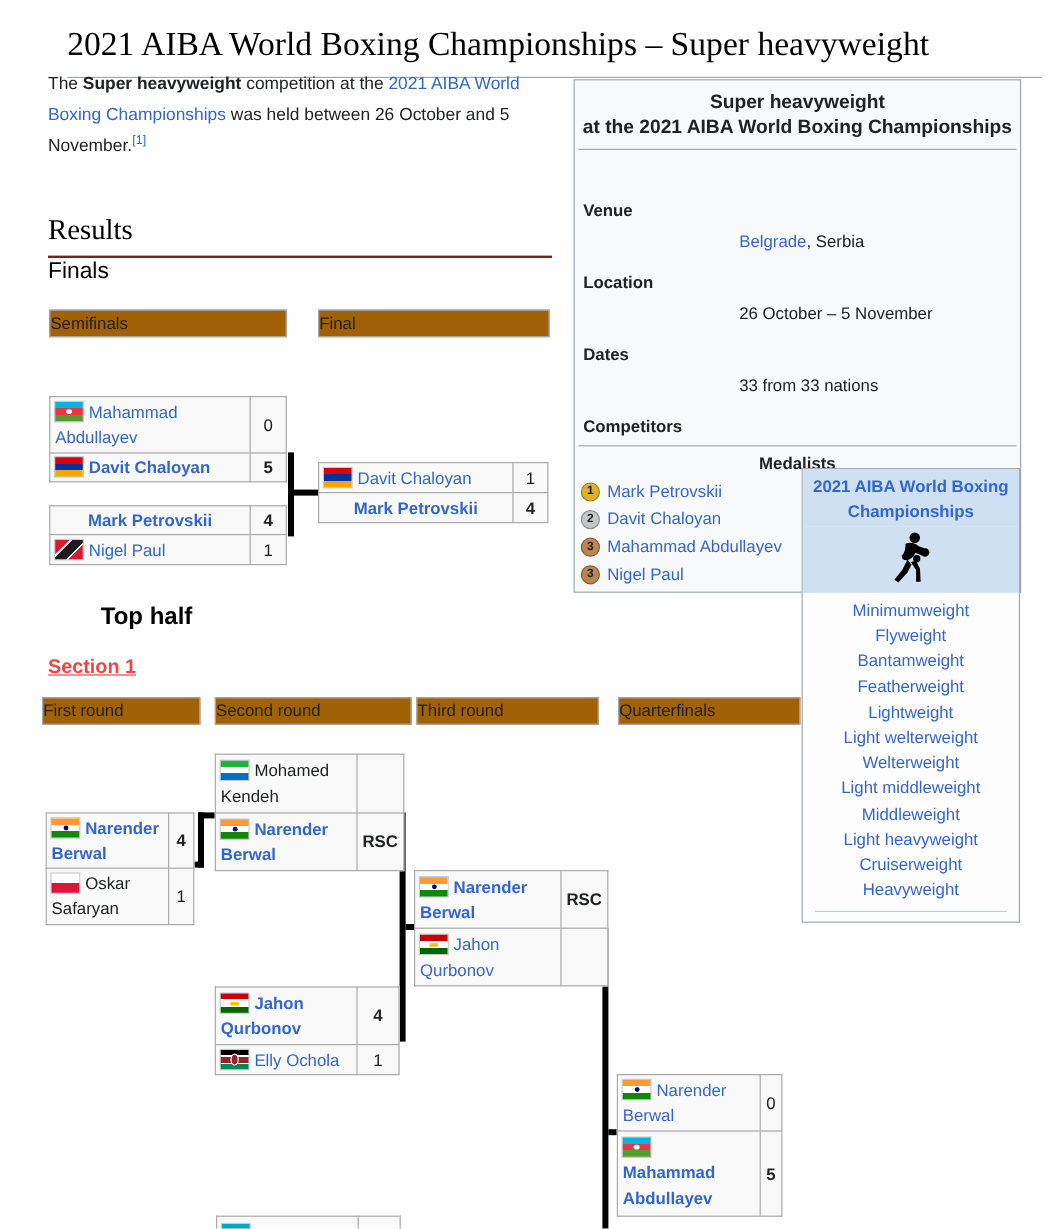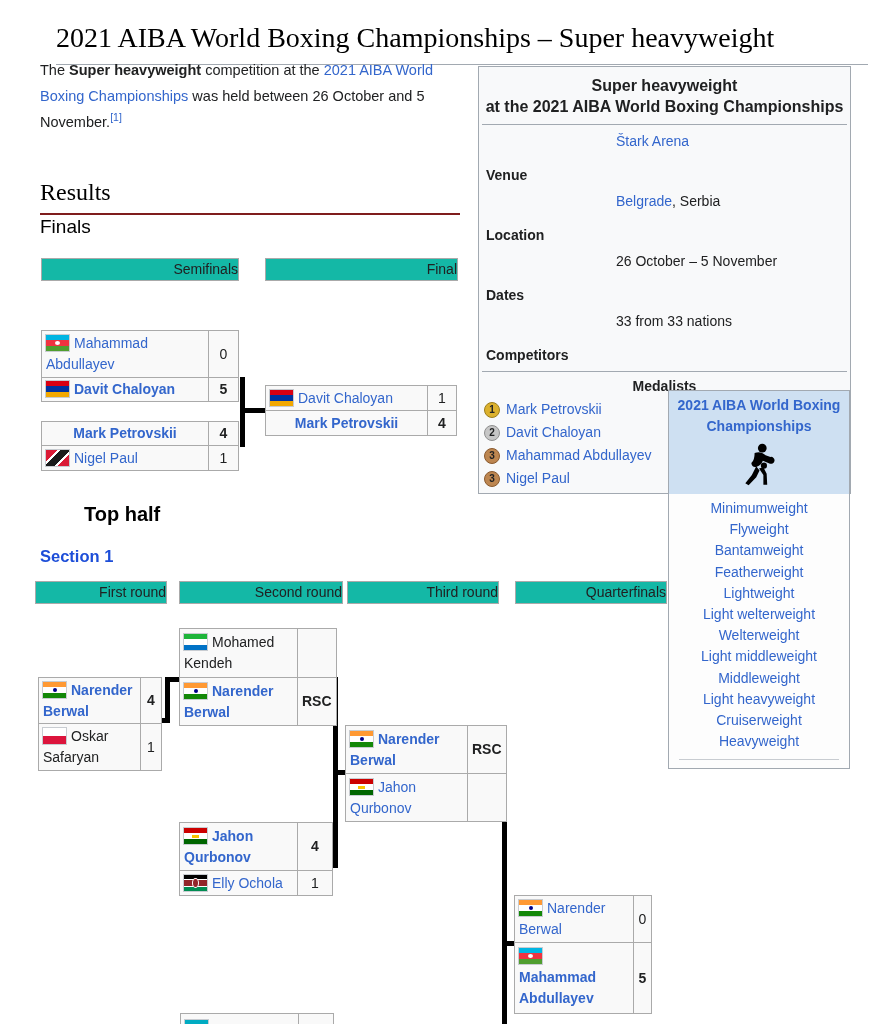--- a/index.html
+++ b/index.html
@@ -7,21 +7,21 @@
         font-family:"Liberation Sans", sans-serif;color:#202122;}
   a{color:#3366cc;text-decoration:none;cursor:pointer;}
   .serif{font-family:"Liberation Serif", serif;font-weight:normal;}
   .abs{position:absolute;box-sizing:border-box;}
 
   
   .h1{font-size:28px;line-height:34px;border-bottom:1px solid #a2a9b1;padding-bottom:9px;color:#000;}
   .h2{font-size:24px;line-height:28px;border-bottom:2px solid #7f1d1d;padding-bottom:7px;color:#000;}
   .h3{font-size:19px;font-weight:normal;color:#000;}
   .h3b{font-size:20px;font-weight:bold;color:#000;margin-left:44px;}
-  .h4{font-size:16.5px;font-weight:bold;color:#1d4ed8;}
+  .h4{font-size:16.5px;font-weight:bold;color:#ef4444;text-decoration:underline;}
 
   .para{font-size:14.5px;line-height:26px;}
   .para b{color:#202122;}
   sup{font-size:10.5px;line-height:0;}
 
   
   .infobox{border:1px solid #a2a9b1;background:#f8f9fa;font-size:14px;padding:3px;}
   .ib-title{text-align:center;font-weight:bold;font-size:16px;line-height:21px;padding:5px 2px 4px;}
   .ib-div{border-top:1px solid #a2a9b1;margin:3px 0;}
   .ib-row{display:grid;grid-template-columns:130px 1fr;padding:3px 4px;line-height:20px;}
@@ -45,21 +45,21 @@
   .flag[data-flag="india"]::after{content:"";position:absolute;left:9.5px;top:6px;width:4px;height:4px;border-radius:50%;background:#000088;}
   .flag[data-flag="poland"]{background:linear-gradient(to bottom,#fff 0 50%,#dc143c 50% 100%);}
   .flag[data-flag="sierra-leone"]{background:linear-gradient(to bottom,#1eb53a 0 33%,#fff 33% 66%,#0072c6 66% 100%);}
   .flag[data-flag="tajikistan"]{background:linear-gradient(to bottom,#cc0000 0 30%,#fff 30% 70%,#006600 70% 100%);}
   .flag[data-flag="tajikistan"]::after{content:"";position:absolute;left:8px;top:7px;width:7px;height:3px;background:#f8c300;}
   .flag[data-flag="kenya"]{background:linear-gradient(to bottom,#000 0 28%,#fff 28% 34%,#922529 34% 66%,#fff 66% 72%,#008c51 72% 100%);}
   .flag[data-flag="kenya"]::after{content:"";position:absolute;left:8px;top:3px;width:7px;height:10px;border-radius:50%;background:#922529;border:1px solid #fff;box-sizing:border-box;}
   .flag[data-flag="kazakhstan"]{background:#00abc2;}
 
   
-  .rheader{background:#14b8a6;border:1px solid #aaa;text-align:right;font-size:14px;line-height:21px;height:23px;}
+  .rheader{background:#a16207;border:1px solid #aaa;text-align:left;font-size:14px;line-height:21px;height:23px;}
   table.match{border-collapse:collapse;background:#f9f9f9;position:absolute;}
   table.match td{border:1px solid #aaa;background:#f9f9f9;padding:1px 4px;font-size:14px;line-height:21px;
                  box-sizing:border-box;vertical-align:middle;}
   td.score{text-align:center;padding:1px 2px;}
   tr.win .bname, tr.win .score{font-weight:bold;}
   td.center{text-align:center;}
   .plain{color:#202122;}
   .con{position:absolute;background:#000;}
   .flag-line{display:block;margin-bottom:3px;}
 
@@ -83,21 +83,20 @@
   </div>
 
   <div class="abs infobox" style="left:478px;top:66px;width:373px;">
     <div class="ib-title">
       <div>Super heavyweight</div>
       <div>at the 2021 AIBA World Boxing Championships</div>
     </div>
     <div class="ib-div"></div>
     <div class="ib-row">
       <span class="ib-label">Venue</span>
-      <span><a>Štark Arena</a></span>
     </div>
     <div class="ib-row">
       <span class="ib-label">Location</span>
       <span><a>Belgrade</a><span>, Serbia</span></span>
     </div>
     <div class="ib-row">
       <span class="ib-label">Dates</span>
       <span>26 October – 5 November</span>
     </div>
     <div class="ib-row">

